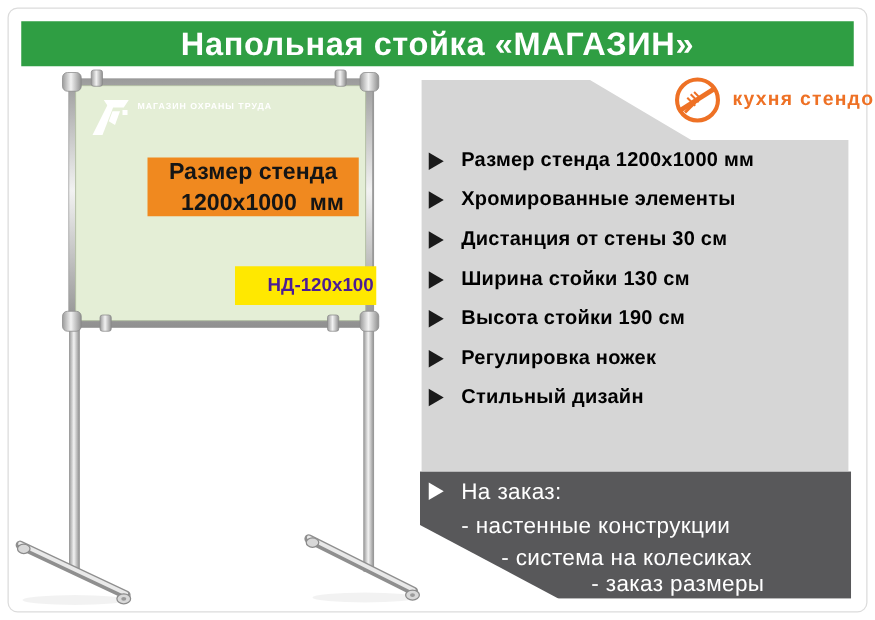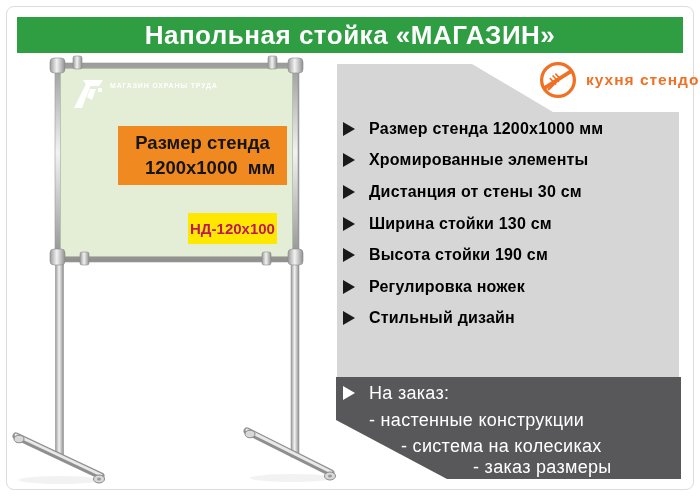--- a/index.html
+++ b/index.html
@@ -21,29 +21,29 @@
   }
   
   .stand-svg{position:absolute;left:0;top:0;width:700px;height:496px;}
   .board-logo{
     position:absolute;left:70px;top:76px;display:flex;align-items:flex-start;gap:6px;width:190px;
   }
   .board-logo .logo-text{
     margin-top:6px;color:#ffffff;font-size:7px;font-weight:bold;letter-spacing:0.8px;white-space:nowrap;
   }
   .size-badge{
-    position:absolute;left:118px;top:126px;width:169px;height:59px;background:#f0891f;
+    position:absolute;left:118px;top:126px;width:169px;height:47px;background:#f0891f;
     display:flex;flex-direction:column;align-items:center;justify-content:center;
     color:#151515;font-weight:bold;font-size:18.5px;line-height:1.35;
   }
   .size-badge .l2{white-space:pre;margin-left:15px;}
   .model-badge{
     position:absolute;left:188px;top:213px;width:89px;height:31px;background:#ffe800;
     display:flex;align-items:center;justify-content:center;
-    color:#be185d;font-weight:bold;font-size:15px;white-space:nowrap;
+    color:#4c1d95;font-weight:bold;font-size:15px;white-space:nowrap;padding-left:24px;
   }
   
   .brand{position:absolute;left:538px;top:60px;display:flex;align-items:center;gap:8px;}
   .brand .brand-label{
     color:#ee7125;font-size:15.5px;font-weight:bold;letter-spacing:1px;white-space:nowrap;
   }
   
   .specs-panel{
     position:absolute;left:337px;top:64px;width:342px;height:313px;background:#d6d6d6;
     clip-path:polygon(0 0,135px 0,216px 48px,342px 48px,342px 313px,0 313px);

